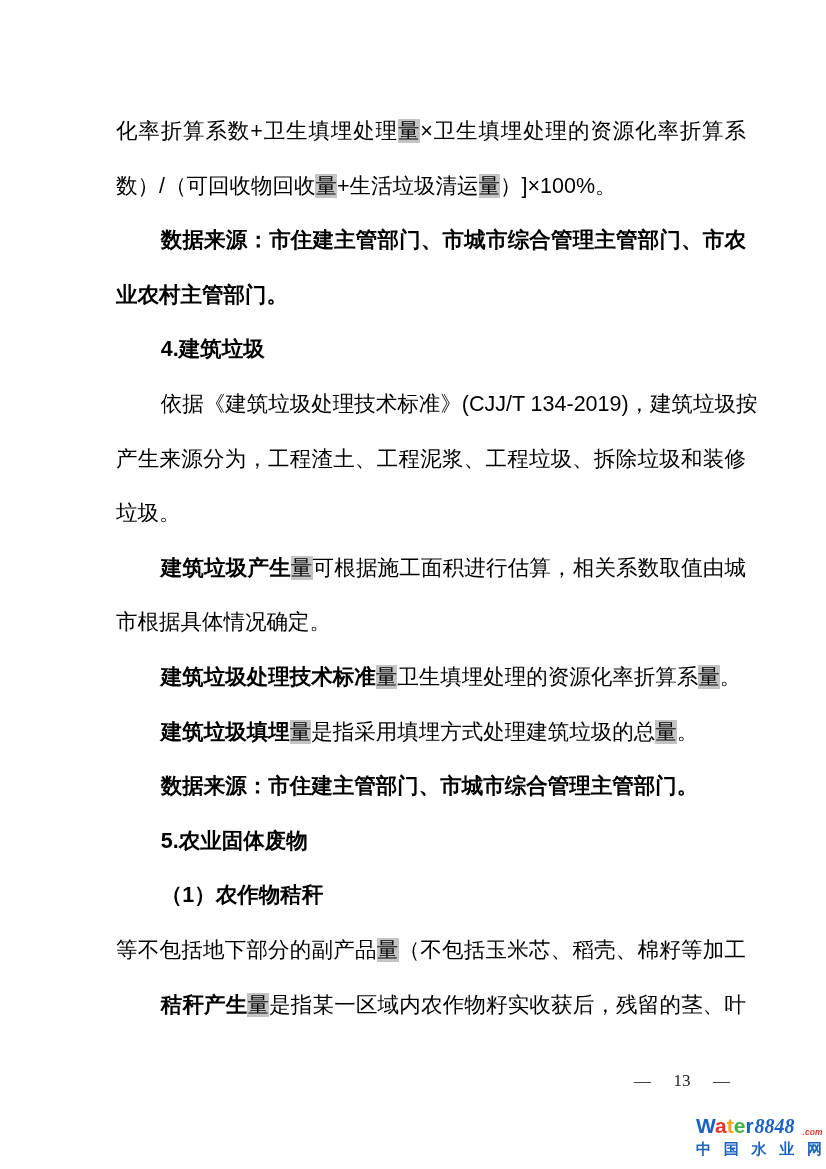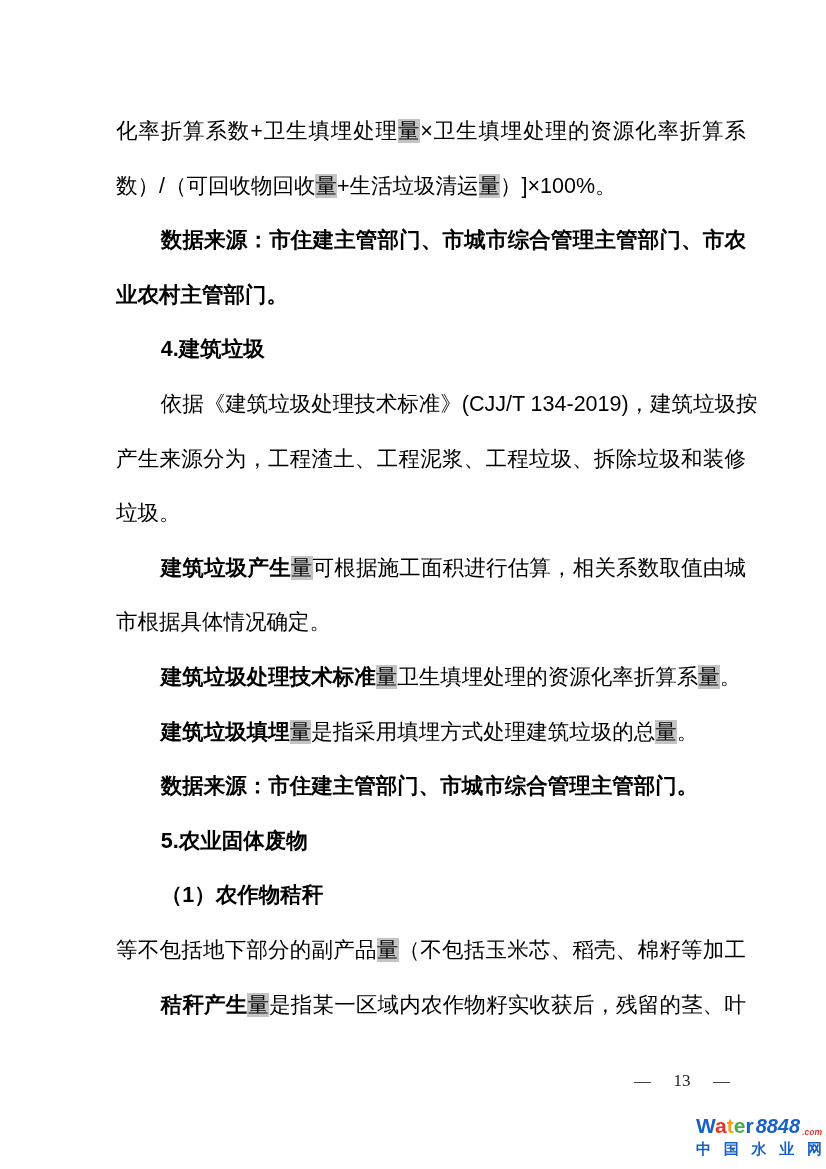--- a/index.html
+++ b/index.html
@@ -50,39 +50,38 @@
   .watermark {
     position: absolute;
     left: 696px; top: 1114px;
     width: 126px;
   }
   .wm-top {
     display: flex;
     align-items: baseline;
     height: 24px;
     line-height: 24px;
-    justify-content: space-between;
   }
   .wm-word {
     font-weight: 700;
     font-size: 21px;
     letter-spacing: 0px;
   }
   .wm-number {
-    font-family: Liberation Sans, sans-serif;
+    font-family: Liberation Serif, serif;
     font-style: italic;
     font-weight: 700;
     font-size: 20px;
     margin-left: 1px;
   }
   .wm-domain {
     font-size: 8.5px;
     font-weight: 700;
     font-style: italic;
-    margin-left: 1px;
+    margin-left: 8px;
     align-self: flex-end;
     line-height: 12px;
   }
   .wm-sub {
     display: flex;
     justify-content: space-between;
     font-size: 15px;
     font-weight: 700;
     margin-top: 2px;
   }

